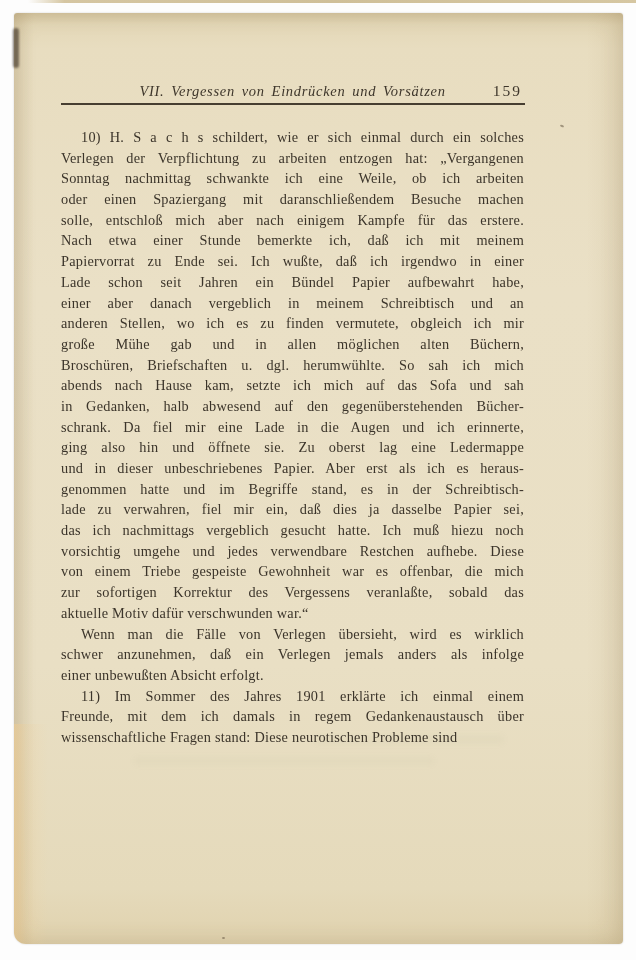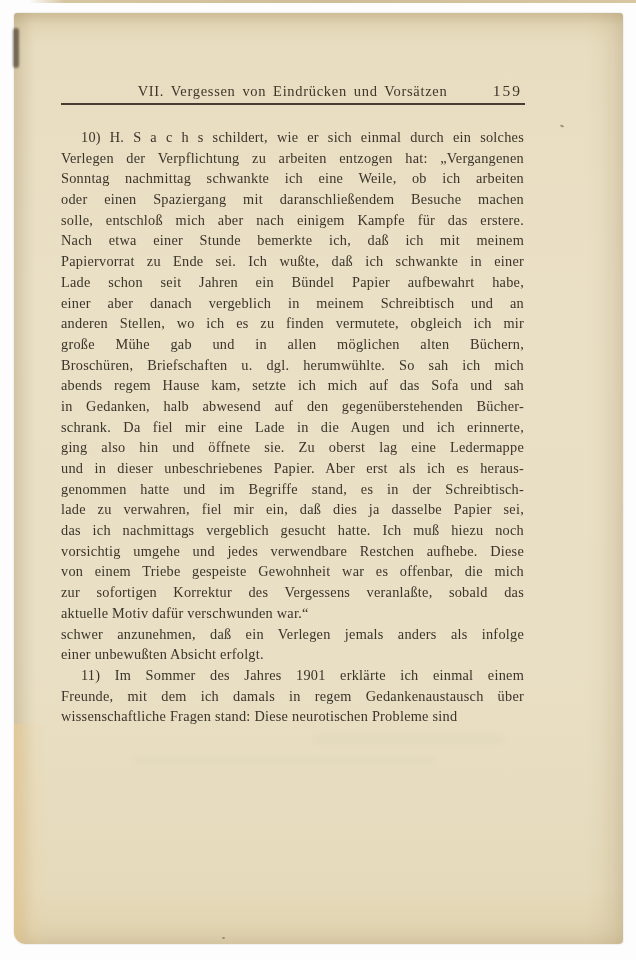--- a/index.html
+++ b/index.html
@@ -74,20 +74,21 @@
     top: 70px;
     width: 463px;
     height: 22px;
     color: #3e362b;
   }
   .header .htitle {
     position: absolute;
     left: 50%;
     top: 0;
     transform: translateX(-50%);
+    font-style: italic;
     font-size: 14.5px;
     letter-spacing: .7px;
     word-spacing: 2.5px;
     white-space: nowrap;
   }
   .header .pnum {
     position: absolute;
     right: 2px;
     top: -1px;
     font-size: 15.5px;
@@ -144,40 +145,41 @@
   <div class="rule"></div>
 
   <div class="body-text">
       <div>
         <div class="line first">10) H. S a c h s schildert, wie er sich einmal durch ein solches</div>
         <div class="line">Verlegen der Verpflichtung zu arbeiten entzogen hat: „Vergangenen</div>
         <div class="line">Sonntag nachmittag schwankte ich eine Weile, ob ich arbeiten</div>
         <div class="line">oder einen Spaziergang mit daranschließendem Besuche machen</div>
         <div class="line">solle, entschloß mich aber nach einigem Kampfe für das erstere.</div>
         <div class="line">Nach etwa einer Stunde bemerkte ich, daß ich mit meinem</div>
-        <div class="line">Papiervorrat zu Ende sei. Ich wußte, daß ich schwankte in einer</div>
+        <div class="line">Papiervorrat zu Ende sei. Ich wußte, daß ich irgendwo in einer</div>
         <div class="line">Lade schon seit Jahren ein Bündel Papier aufbewahrt habe,</div>
         <div class="line">einer aber danach vergeblich in meinem Schreibtisch und an</div>
         <div class="line">anderen Stellen, wo ich es zu finden vermutete, obgleich ich mir</div>
         <div class="line">große Mühe gab und in allen möglichen alten Büchern,</div>
         <div class="line">Broschüren, Briefschaften u. dgl. herumwühlte. So sah ich mich</div>
-        <div class="line">abends regem Hause kam, setzte ich mich auf das Sofa und sah</div>
+        <div class="line">abends nach Hause kam, setzte ich mich auf das Sofa und sah</div>
         <div class="line">in Gedanken, halb abwesend auf den gegenüberstehenden Bücher-</div>
         <div class="line">schrank. Da fiel mir eine Lade in die Augen und ich erinnerte,</div>
         <div class="line">ging also hin und öffnete sie. Zu oberst lag eine Ledermappe</div>
         <div class="line">und in dieser unbeschriebenes Papier. Aber erst als ich es heraus-</div>
         <div class="line">genommen hatte und im Begriffe stand, es in der Schreibtisch-</div>
         <div class="line">lade zu verwahren, fiel mir ein, daß dies ja dasselbe Papier sei,</div>
         <div class="line">das ich nachmittags vergeblich gesucht hatte. Ich muß hiezu noch</div>
         <div class="line">vorsichtig umgehe und jedes verwendbare Restchen aufhebe. Diese</div>
         <div class="line">von einem Triebe gespeiste Gewohnheit war es offenbar, die mich</div>
         <div class="line">zur sofortigen Korrektur des Vergessens veranlaßte, sobald das</div>
         <div class="line last">aktuelle Motiv dafür verschwunden war.“</div>
       </div>
       <div>
+        <div class="line first">Wenn man die Fälle von Verlegen übersieht, wird es wirklich</div>
         <div class="line">schwer anzunehmen, daß ein Verlegen jemals anders als infolge</div>
         <div class="line last">einer unbewußten Absicht erfolgt.</div>
       </div>
       <div>
         <div class="line first">11) Im Sommer des Jahres 1901 erklärte ich einmal einem</div>
         <div class="line">Freunde, mit dem ich damals in regem Gedankenaustausch über</div>
         <div class="line last">wissenschaftliche Fragen stand: Diese neurotischen Probleme sind</div>
       </div>
     </div>
 </div>

